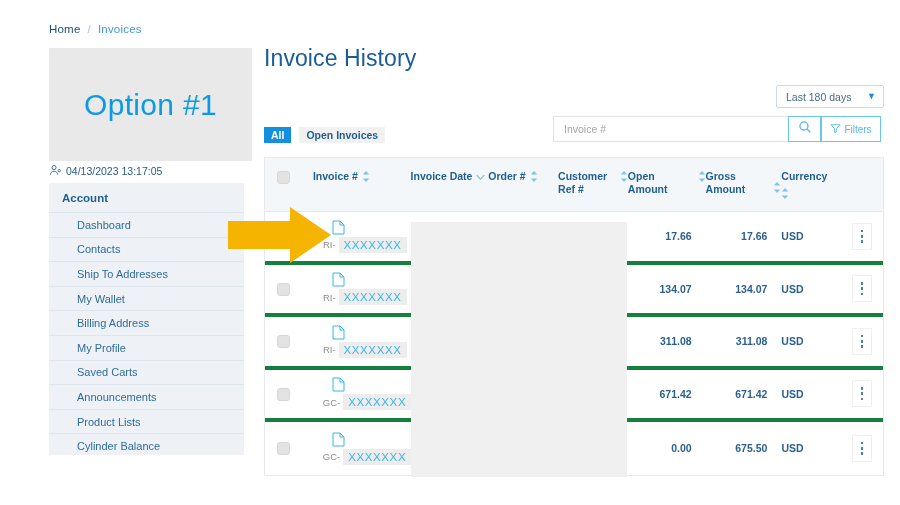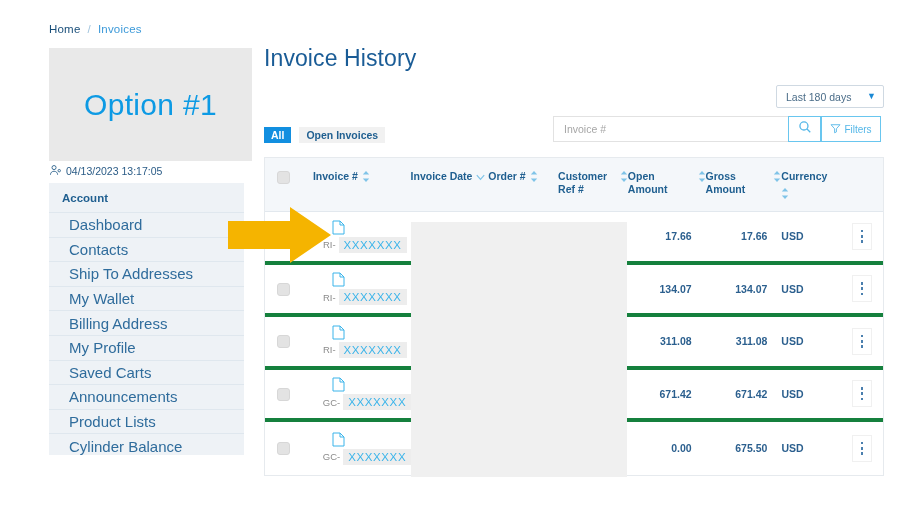--- a/index.html
+++ b/index.html
@@ -44,23 +44,23 @@
     width: 195px; height: 272px;
     background: #eef2f6;
     overflow: hidden;
   }
   .side-head {
     padding: 9px 13px 8px 13px;
     font-size: 11.5px; color: #1f5f90; font-weight: 700;
   }
   .side-item {
     height: 24.6px;
-    padding: 0 13px 0 20px;
+    padding: 0 13px 0 28px;
     display: flex; align-items: center;
-    font-size: 15px; color: #2f6c9c;
+    font-size: 11px; color: #2f6c9c;
     border-top: 1px solid #dfe7ee;
     cursor: pointer;
   }
 
   
   .page-title {
     position: absolute; left: 264px; top: 45px;
     font-size: 23px; color: #1a5c96; font-weight: 400; letter-spacing: .1px;
   }
 
@@ -138,21 +138,21 @@
   }
   .th .lbl { display: block; }
   .sorticon { flex: 0 0 auto; margin-top: 1px; }
 
   .c-check { width: 38px; display:flex; justify-content:center; padding-top:1px;}
   .c-inv   { width: 108px; padding-left: 10px; }
   .c-date  { width: 78px; }
   .c-ord   { width: 70px; }
   .c-cust  { width: 70px; }
   .c-open  { width: 78px; }
-  .c-gross { width: 76px; }
+  .c-gross { width: 76px; align-items: flex-end; }
   .c-curr  { width: 60px; flex-direction: column; }
   .c-menu  { width: 42px; }
 
   .trow {
     display: flex; align-items: center;
     height: 52.5px;
     border-bottom: 4px solid #15803d;
   }
   .trow:last-child { border-bottom: none; }
 

